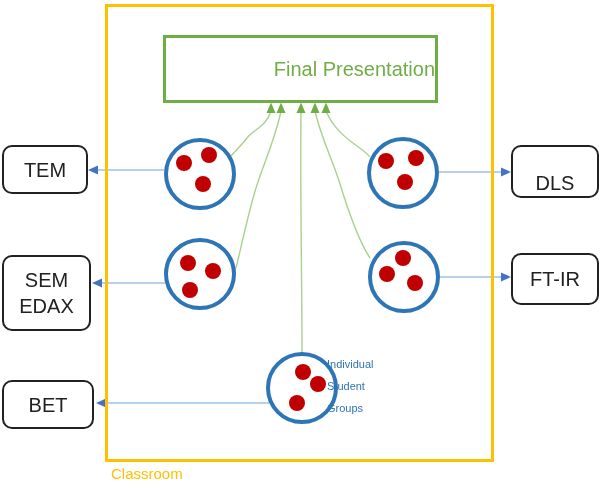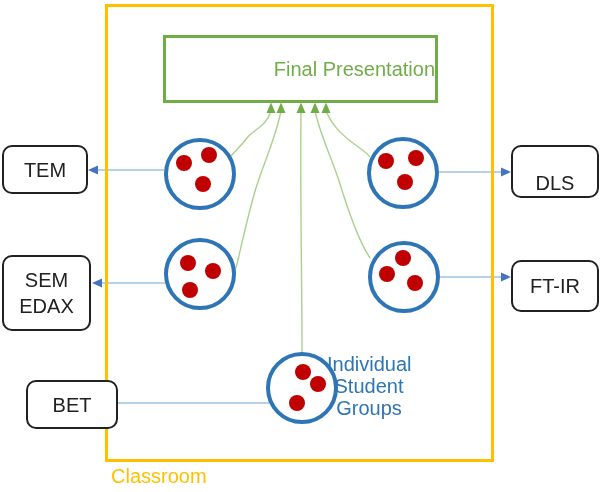--- a/index.html
+++ b/index.html
@@ -40,21 +40,21 @@
   .frame {
     position: absolute;
     left: 105px; top: 4px;
     width: 389px; height: 458px;
     border: 3.5px solid var(--frame-yellow);
     pointer-events: none;
   }
   .classroom-label {
     position: absolute;
     left: 111px; top: 465px;
-    font-size: 20px;
+    font-size: 15px;
     color: var(--frame-yellow);
   }
   .presentation-box {
     position: absolute;
     left: 163px; top: 35px;
     width: 275px; height: 68px;
     border: 3px solid var(--green);
     display: flex; align-items: center; justify-content: flex-end;
     font-size: 20px;
     color: var(--green);
@@ -66,32 +66,31 @@
     border-radius: 10px;
     display: flex; align-items: center; justify-content: center;
     font-size: 20px;
     color: var(--box-black);
     text-align: center;
     background: #ffffff;
     line-height: 26px;
   }
   .box-tem   { left: 2px;   top: 145px; width: 86px; height: 49px; }
   .box-sem   { left: 2px;   top: 255px; width: 89px; height: 76px; }
-  .box-bet   { left: 2px;   top: 380px; width: 92px; height: 49px; margin-left: 24px; }
+  .box-bet   { left: 2px;   top: 380px; width: 92px; height: 49px; }
   .box-dls   { left: 511px; top: 145px; width: 88px; height: 53px; align-items: flex-end; }
-  .box-ftir  { left: 511px; top: 253px; width: 88px; height: 52px; margin-top: 7px; }
+  .box-ftir  { left: 511px; top: 253px; width: 88px; height: 52px; }
   .pre { white-space: pre-line; }
   .groups-caption {
     position: absolute;
     left: 327px; top: 353px;
     width: 84px;
-    font-size: 20px;
+    font-size: 11px;
     line-height: 22px;
     color: var(--caption-blue);
-    text-align: center;
     white-space: pre-line;
   }
 </style>
 </head>
 <body>
 
 <div class="canvas">
 
   <svg class="diagram-layer" width="600" height="492" viewBox="0 0 600 492" xmlns="http://www.w3.org/2000/svg">
 

